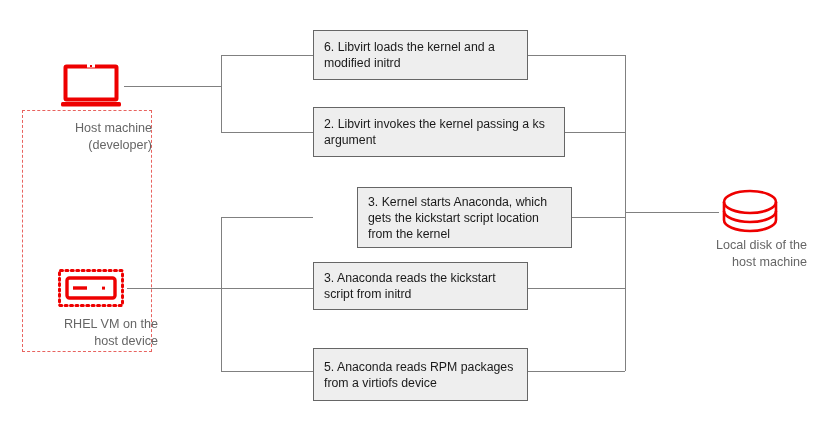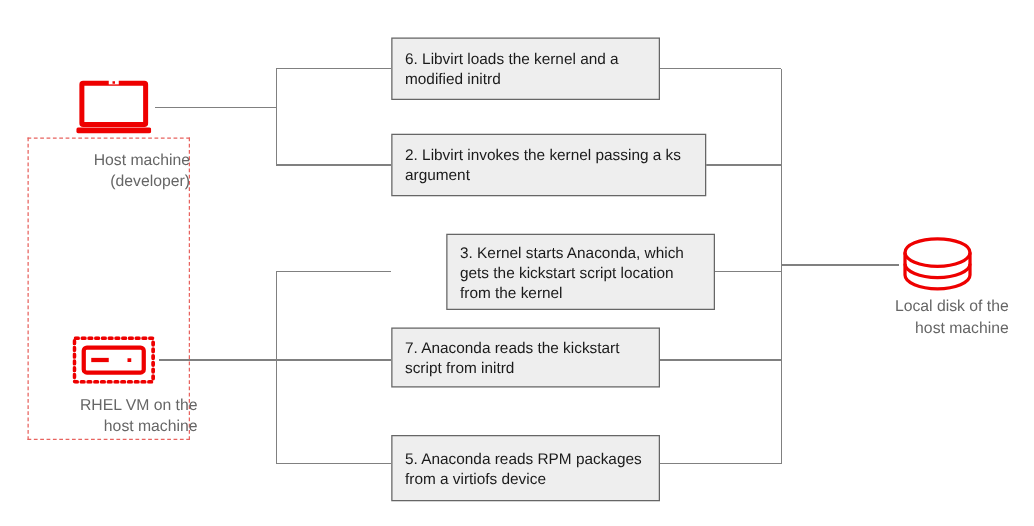--- a/index.html
+++ b/index.html
@@ -139,33 +139,33 @@
 
       <rect x="9" y="9" width="48" height="20" rx="2.5" ry="2.5" fill="none" stroke="#ee0000" stroke-width="3.4"></rect>
 
       <rect x="15" y="17.3" width="14" height="3.4" fill="#ee0000"></rect>
 
       <rect x="44" y="17.6" width="3" height="3" fill="#ee0000"></rect>
     </svg>
   </div>
 
   <div class="node-label" id="label-vm">RHEL VM on the
-host machine</div>
+host device</div>
 
   <div class="step-box" id="step-1">
     <span>6. Libvirt loads the kernel and a modified initrd</span>
   </div>
   <div class="step-box" id="step-2">
     <span>2. Libvirt invokes the kernel passing a ks argument</span>
   </div>
   <div class="step-box" id="step-3">
     <span>3. Kernel starts Anaconda, which gets the kickstart script location from the kernel</span>
   </div>
   <div class="step-box" id="step-4">
-    <span>7. Anaconda reads the kickstart script from initrd</span>
+    <span>3. Anaconda reads the kickstart script from initrd</span>
   </div>
   <div class="step-box" id="step-5">
     <span>5. Anaconda reads RPM packages from a virtiofs device</span>
   </div>
 
   <div class="icon-wrap" id="icon-disk">
     <svg viewBox="0 0 58 46" width="58" height="46">
 
       <path d="M 3 13 L 3 31 A 26 11 0 0 0 55 31 L 55 13" fill="none" stroke="#ee0000" stroke-width="2.6"></path>
 

